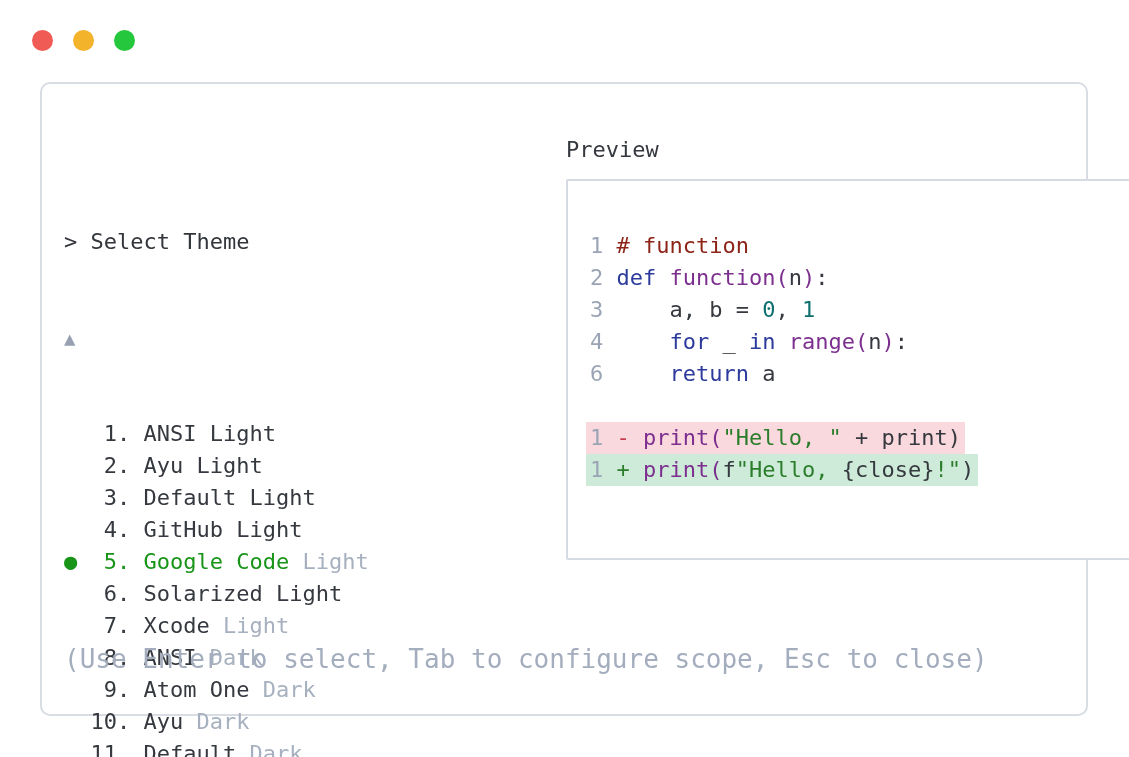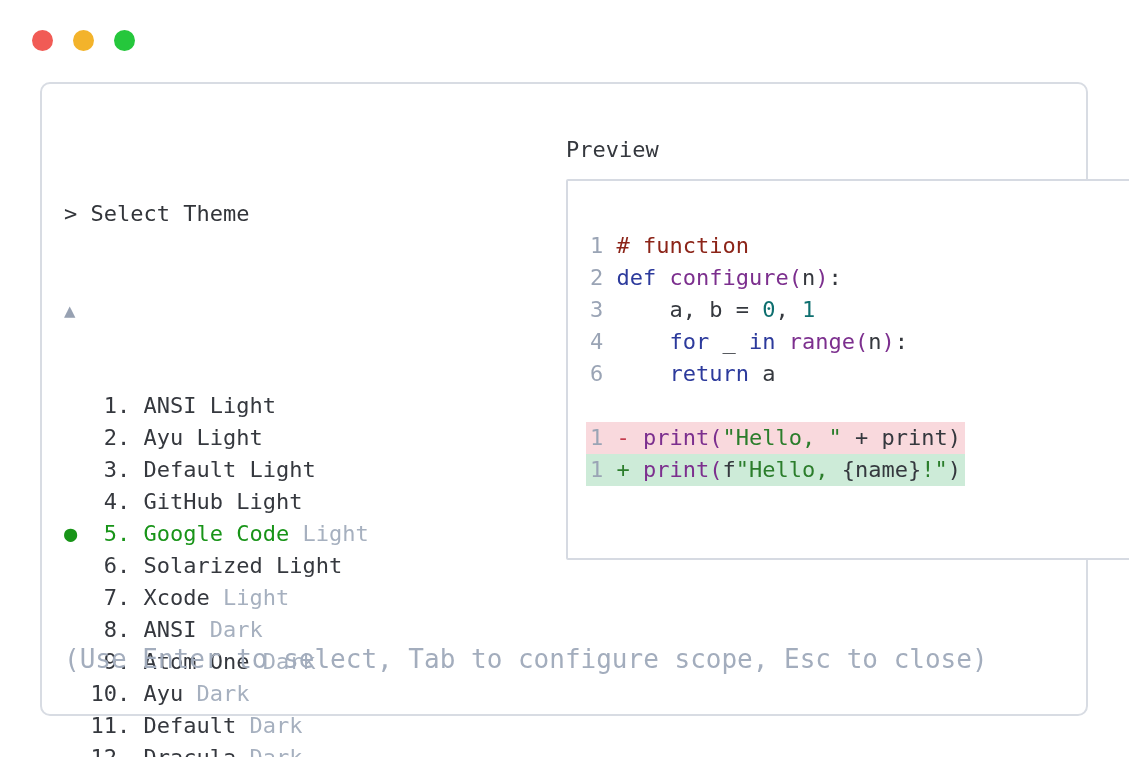--- a/index.html
+++ b/index.html
@@ -16,21 +16,21 @@
 
   .panel{
     position:absolute;left:40px;top:82px;width:1048px;height:634px;
     box-sizing:border-box;border:2px solid #d8dce3;border-radius:10px;background:#ffffff;
   }
 
   .left-col{
     position:absolute;left:22px;top:50px;
     font-size:22px;line-height:32px;color:#35383e;white-space:pre;
   }
-  .prompt{color:#32353a;}
+  .prompt{color:#32353a;margin-top:28px;}
   .arrow-line{font-size:19px;}
   .arrow-up{color:#97a1b2;}
   .row{white-space:pre;}
   .muted{color:#a6b0bf;}
   .sel{color:#189418;}
 
   .right-col{position:absolute;left:524px;top:50px;}
   .preview-label{font-size:22px;line-height:32px;color:#35383e;}
   .preview-box{
     margin-top:13px;width:590px;height:381px;box-sizing:border-box;
@@ -71,24 +71,24 @@
     <div class="prompt">&gt; Select Theme</div>
     <div class="arrow-line arrow-up">▲</div>
     <div id="theme-list"><div class="row"><span class="">  </span><span class=""> 1. </span><span class="">ANSI Light</span></div><div class="row"><span class="">  </span><span class=""> 2. </span><span class="">Ayu Light</span></div><div class="row"><span class="">  </span><span class=""> 3. </span><span class="">Default Light</span></div><div class="row"><span class="">  </span><span class=""> 4. </span><span class="">GitHub Light</span></div><div class="row"><span class="sel">● </span><span class="sel"> 5. </span><span class="sel">Google Code</span><span class="muted"> Light</span></div><div class="row"><span class="">  </span><span class=""> 6. </span><span class="">Solarized Light</span></div><div class="row"><span class="">  </span><span class=""> 7. </span><span class="">Xcode</span><span class="muted"> Light</span></div><div class="row"><span class="">  </span><span class=""> 8. </span><span class="">ANSI</span><span class="muted"> Dark</span></div><div class="row"><span class="">  </span><span class=""> 9. </span><span class="">Atom One</span><span class="muted"> Dark</span></div><div class="row"><span class="">  </span><span class="">10. </span><span class="">Ayu</span><span class="muted"> Dark</span></div><div class="row"><span class="">  </span><span class="">11. </span><span class="">Default</span><span class="muted"> Dark</span></div><div class="row"><span class="">  </span><span class="">12. </span><span class="">Dracula</span><span class="muted"> Dark</span></div></div>
     
   </div>
 
   <div class="right-col">
     <div class="preview-label">Preview</div>
     <div class="preview-box" id="code-box">
         <div class="cl"><span class="ln">1 </span><span class="cm"># function</span></div>
-        <div class="cl"><span class="ln">2 </span><span class="kw">def</span><span class="pl"> </span><span class="fn">configure(</span><span class="pl">n</span><span class="fn">)</span><span class="pl">:</span></div>
+        <div class="cl"><span class="ln">2 </span><span class="kw">def</span><span class="pl"> </span><span class="fn">function(</span><span class="pl">n</span><span class="fn">)</span><span class="pl">:</span></div>
         <div class="cl"><span class="ln">3 </span><span class="pl">    a, b = </span><span class="lit">0</span><span class="pl">, </span><span class="lit">1</span></div>
         <div class="cl"><span class="ln">4 </span><span class="pl">    </span><span class="kw">for</span><span class="pl"> _ </span><span class="kw">in</span><span class="pl"> </span><span class="fn">range(</span><span class="pl">n</span><span class="fn">)</span><span class="pl">:</span></div>
         <div class="cl"><span class="ln">6 </span><span class="pl">    </span><span class="kw">return</span><span class="pl"> a</span></div>
         <div class="cl"></div>
         <div class="cl"><span class="hl bg-removed"><span class="ln">1 </span><span class="del">- </span><span class="fn">print(</span><span class="st">"Hello, "</span><span class="pl"> + print)</span></span></div>
-        <div class="cl"><span class="hl bg-added"><span class="ln">1 </span><span class="add">+ </span><span class="fn">print(</span><span class="pl">f</span><span class="st">"Hello, </span><span class="pl">{name}</span><span class="st">!"</span><span class="pl">)</span></span></div>
+        <div class="cl"><span class="hl bg-added"><span class="ln">1 </span><span class="add">+ </span><span class="fn">print(</span><span class="pl">f</span><span class="st">"Hello, </span><span class="pl">{close}</span><span class="st">!"</span><span class="pl">)</span></span></div>
       </div>
   </div>
 
   <div class="hint">(Use Enter to select, Tab to configure scope, Esc to close)</div>
 </div>
 
 </body></html>

